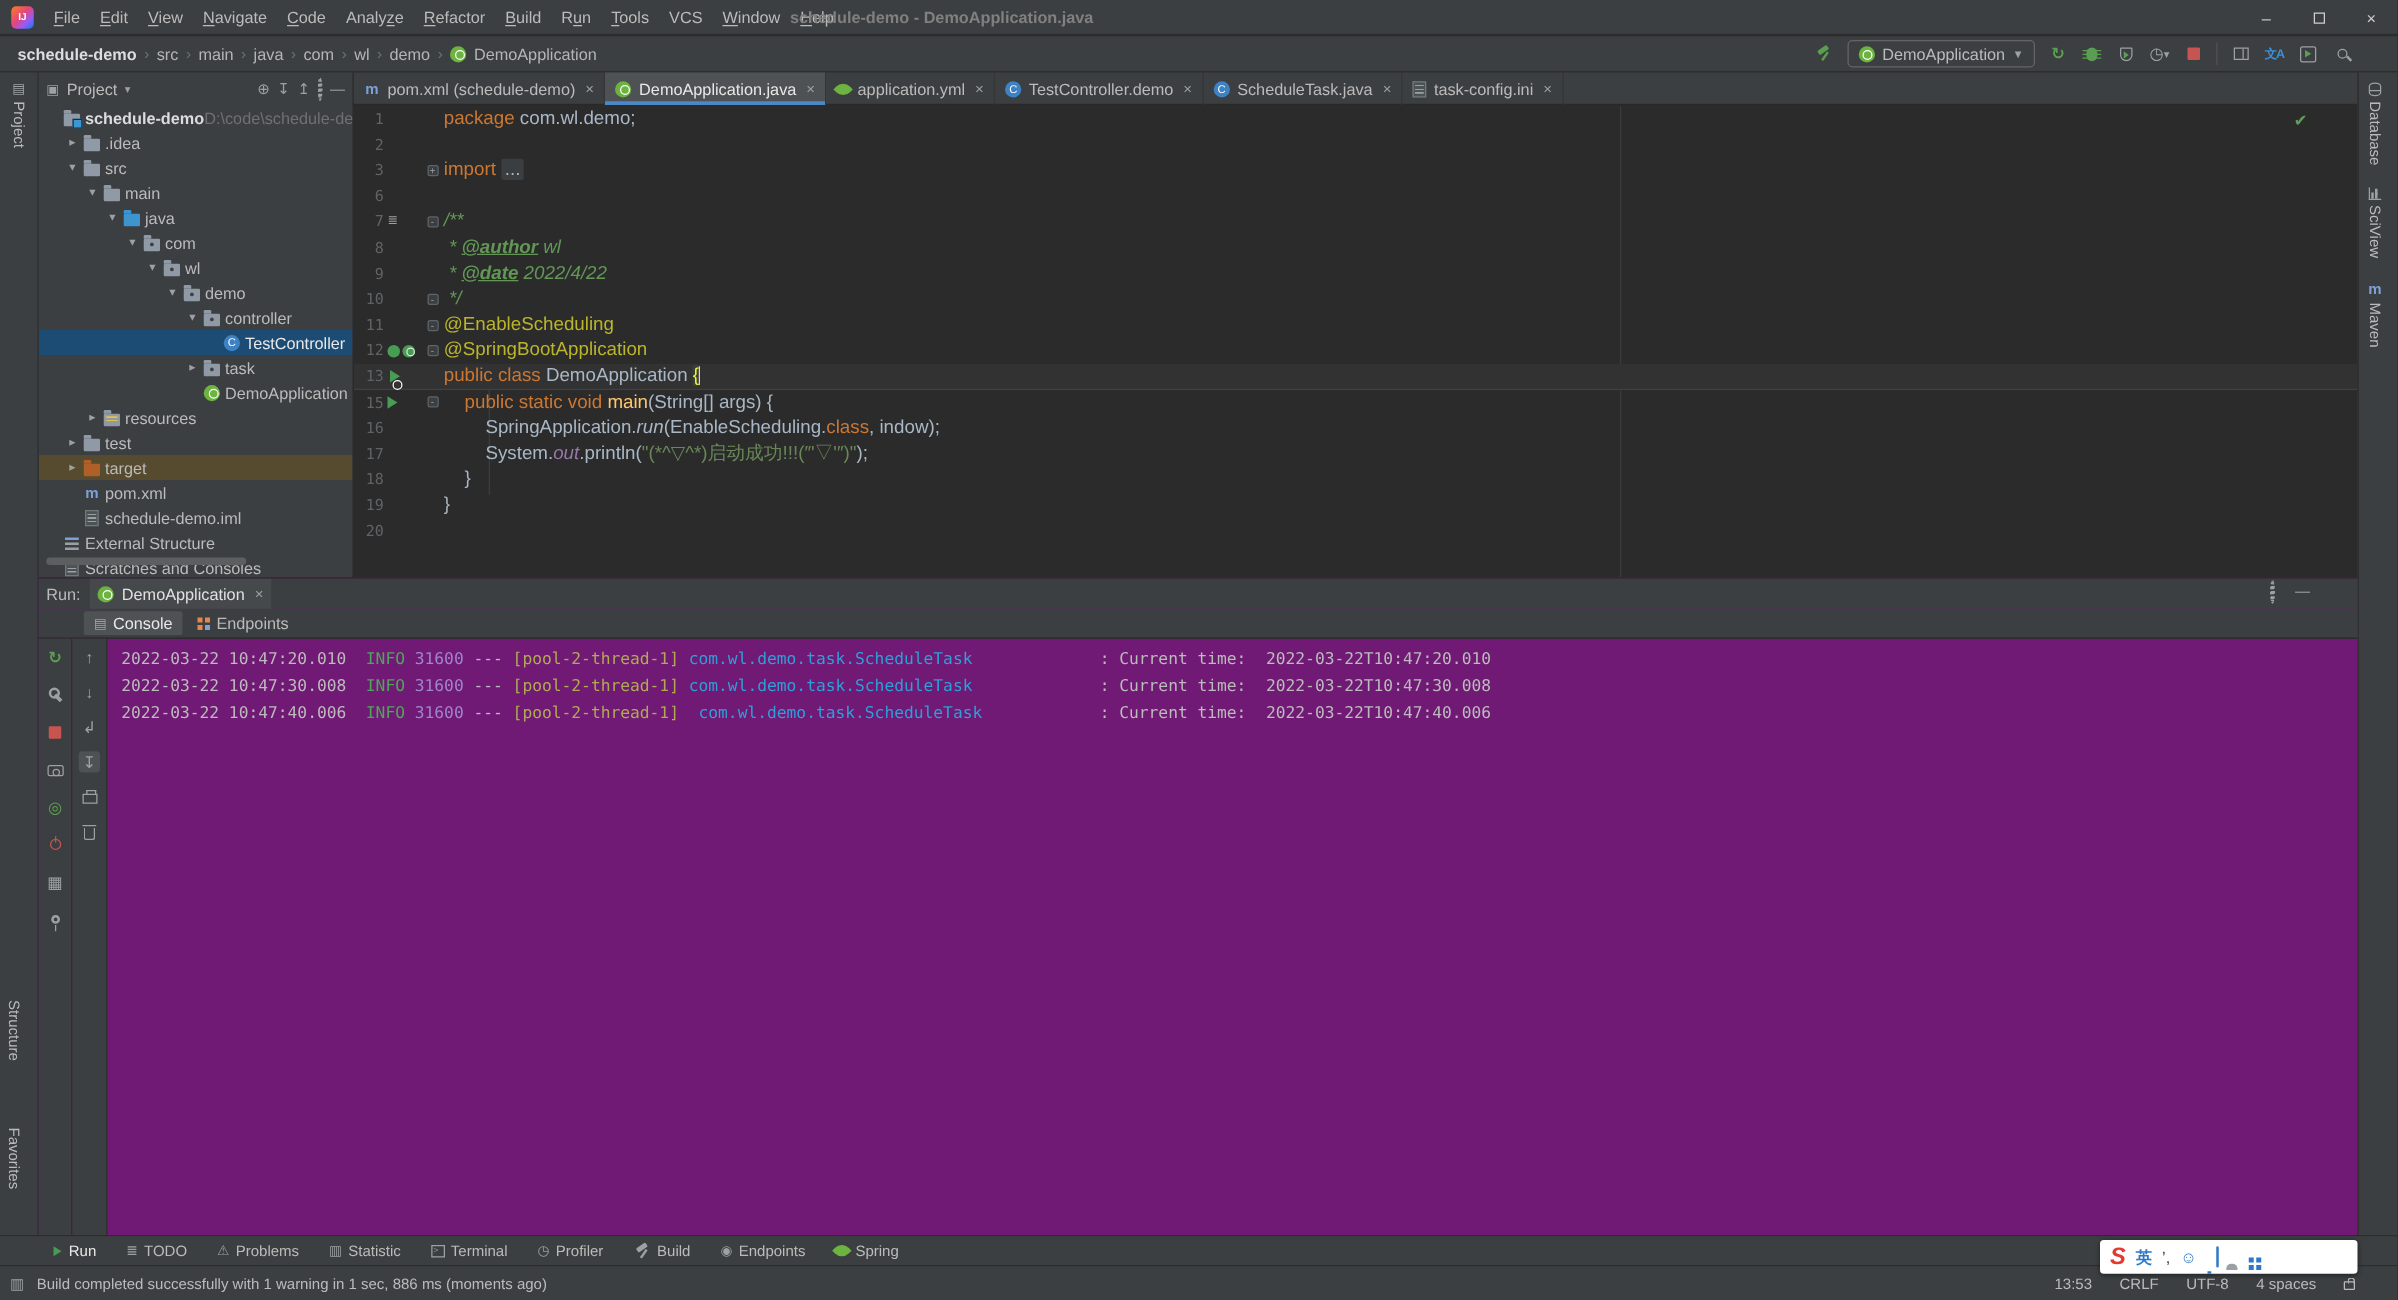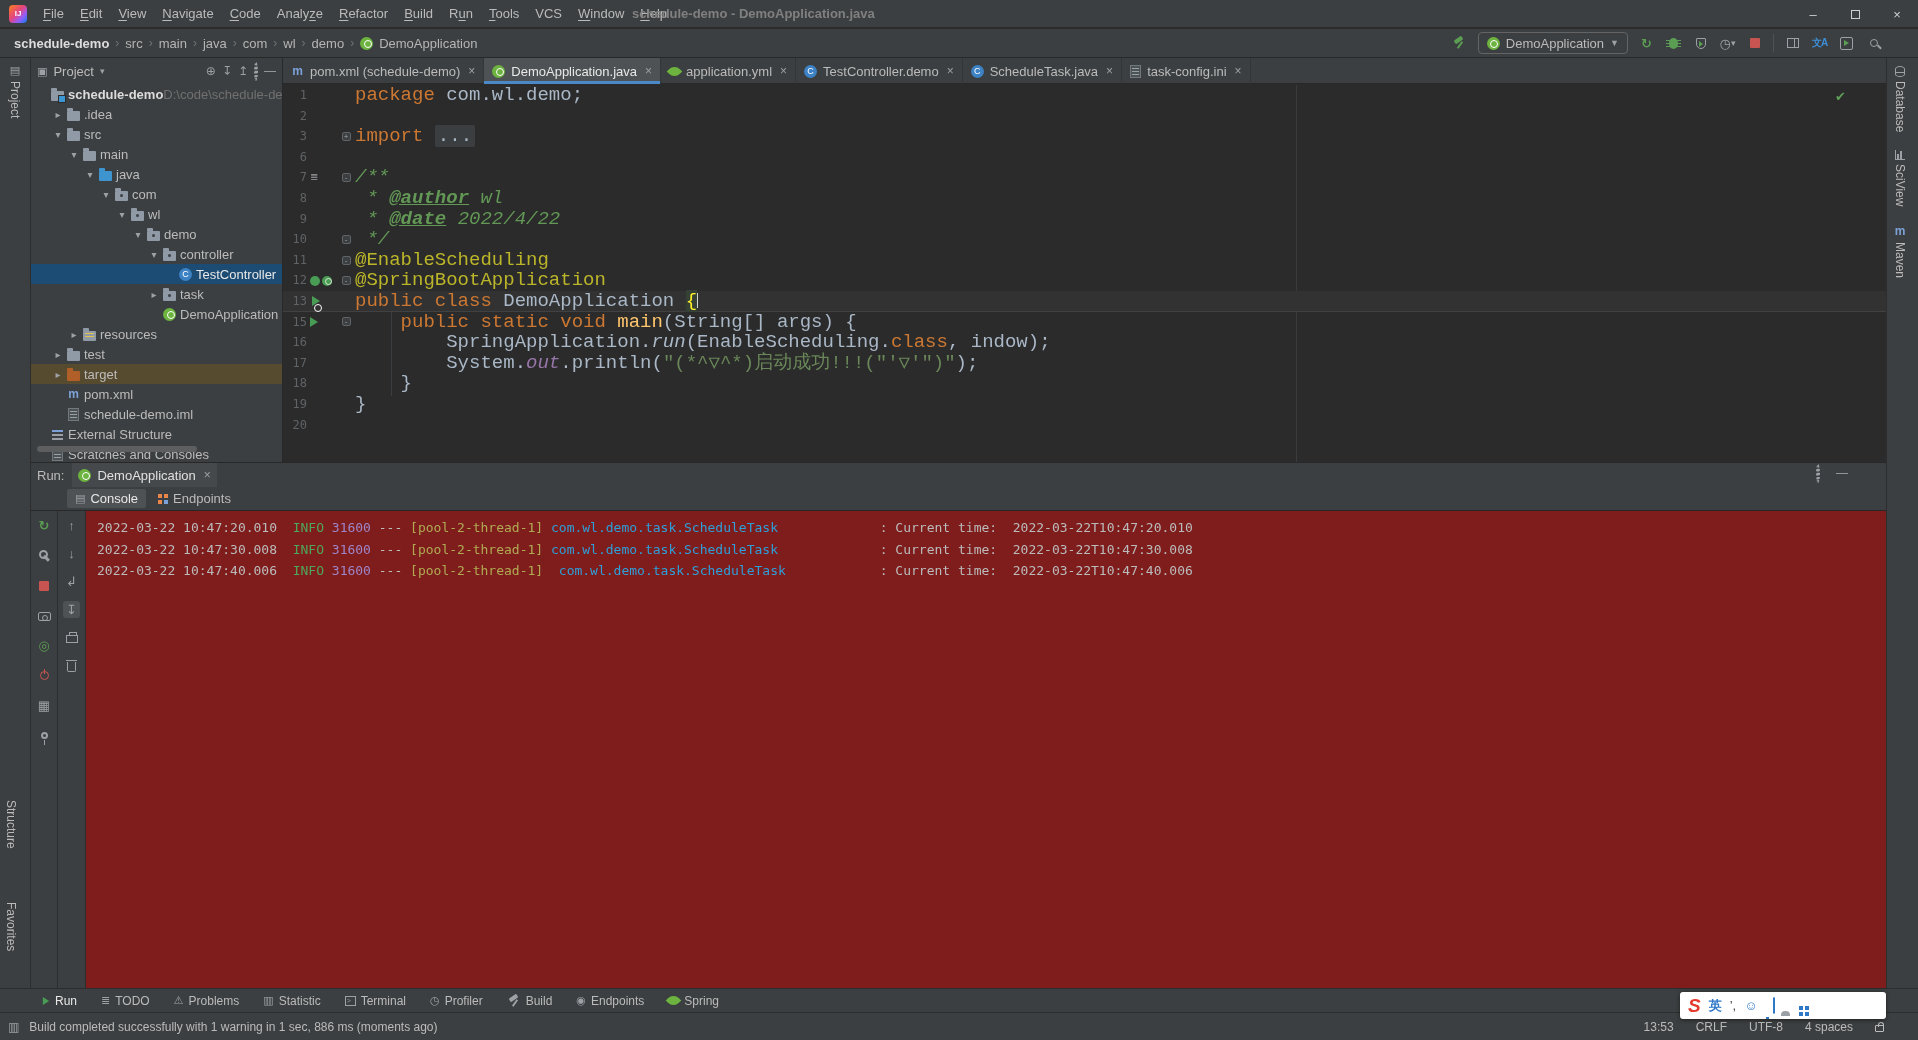--- a/index.html
+++ b/index.html
@@ -97,40 +97,40 @@
   .etab.active { background:#4e5254; color:#e8e8e8; box-shadow:inset 0 -3px 0 #4a88c7; }
   .tab-close { color:#9da0a4; font-size:12px; margin-left:2px; }
   #editor-body { position:absolute; left:0; top:27px; right:0; bottom:0; overflow:hidden; }
   .cl { display:flex; height:20.6px; line-height:20.6px; position:relative; }
   .cl.caret-row { background:#323232; border-bottom:1px solid #414141; }
   .ln { width:24px; text-align:right; color:#606366; font-family:"DejaVu Sans Mono",monospace; font-size:12px; flex:none; }
   .gslot { width:30px; display:flex; align-items:center; justify-content:flex-start; gap:2px; padding-left:3px; flex:none; }
   .fslot { width:18px; display:flex; align-items:center; justify-content:center; flex:none; }
   .fold-box { width:9px; height:9px; border:1px solid #5f6468; color:#9da0a4; font-size:8px; line-height:7px; text-align:center;
               background:#3c3f41; border-radius:2px; }
-  .code { font-family:Liberation Mono, monospace; font-size:19px; white-space:pre; color:#a9b7c6; }
+  .code { font-family:Liberation Sans, sans-serif; font-size:15px; white-space:pre; color:#a9b7c6; }
   .s-kw { color:#cc7832; } .s-pl { color:#a9b7c6; } .s-ann { color:#bbb529; }
   .s-doc { color:#629755; font-style:italic; }
   .s-doctag { color:#629755; font-style:italic; font-weight:bold; text-decoration:underline; }
   .s-docval { color:#629755; font-style:italic; }
   .s-str { color:#6a8759; } .s-mth { color:#ffc66d; }
   .s-smth { color:#a9b7c6; font-style:italic; } .s-fld { color:#9876aa; font-style:italic; }
   .s-brace { color:#ffef28; background:#344134; }
   .s-folded { background:#3a3e41; border-radius:2px; padding:0 3px; color:#a9b7c6; }
   .caret-bar { display:inline-block; width:1px; height:15px; background:#d4d4d4; vertical-align:middle; }
   .play-tri { width:0; height:0; border-left:8px solid #499c54; border-top:5px solid transparent; border-bottom:5px solid transparent; }
   .bean-dot { width:10px; height:10px; border-radius:50%; background:#499c54; position:relative; }
   .bean-dot.ring::after { content:""; position:absolute; left:2.5px; top:2.5px; width:5px; height:5px; border-radius:50%; border:1px solid #d9e7d3; }
   .doclist-ic { color:#9da0a4; font-size:10px; }
   #wrap-guide { position:absolute; left:1013px; top:0; bottom:0; width:1px; background:#393b3d; }
   #indent-guide { position:absolute; left:108px; top:208px; height:103px; width:1px; background:#3b3e40; }
   #insp-ok { position:absolute; right:40px; top:4px; color:#5f9e58; font-size:13px; }
 
   
-  #run-panel { position:absolute; left:31px; top:462px; width:1855px; height:526px; background:#7f1d1d; border-top:1px solid #282828; }
+  #run-panel { position:absolute; left:31px; top:462px; width:1855px; height:526px; background:#701a75; border-top:1px solid #282828; }
   #run-header { height:24px; background:#3c3f41; display:flex; align-items:center; gap:8px; padding-left:6px; }
   #run-tab { display:flex; align-items:center; gap:6px; color:#e0e0e0; padding:0 6px; height:24px; background:#45494b; }
   #run-header-actions { position:absolute; right:38px; top:3px; display:flex; gap:16px; }
   #console-tabs { height:24px; background:#3c3f41; border-bottom:1px solid #282828; display:flex; align-items:center;
                   padding-left:36px; gap:4px; }
   .ctab { display:flex; align-items:center; gap:5px; padding:2px 8px; color:#bbbbbb; border-radius:2px; }
   .ctab.active { background:#4e5254; color:#e8e8e8; }
   .console-ic { color:#9da0a4; font-size:11px; }
   .endpoints-ic { width:10px; height:10px; position:relative; }
   .endpoints-ic::before { content:""; position:absolute; width:4px; height:4px; background:#e8854b;

